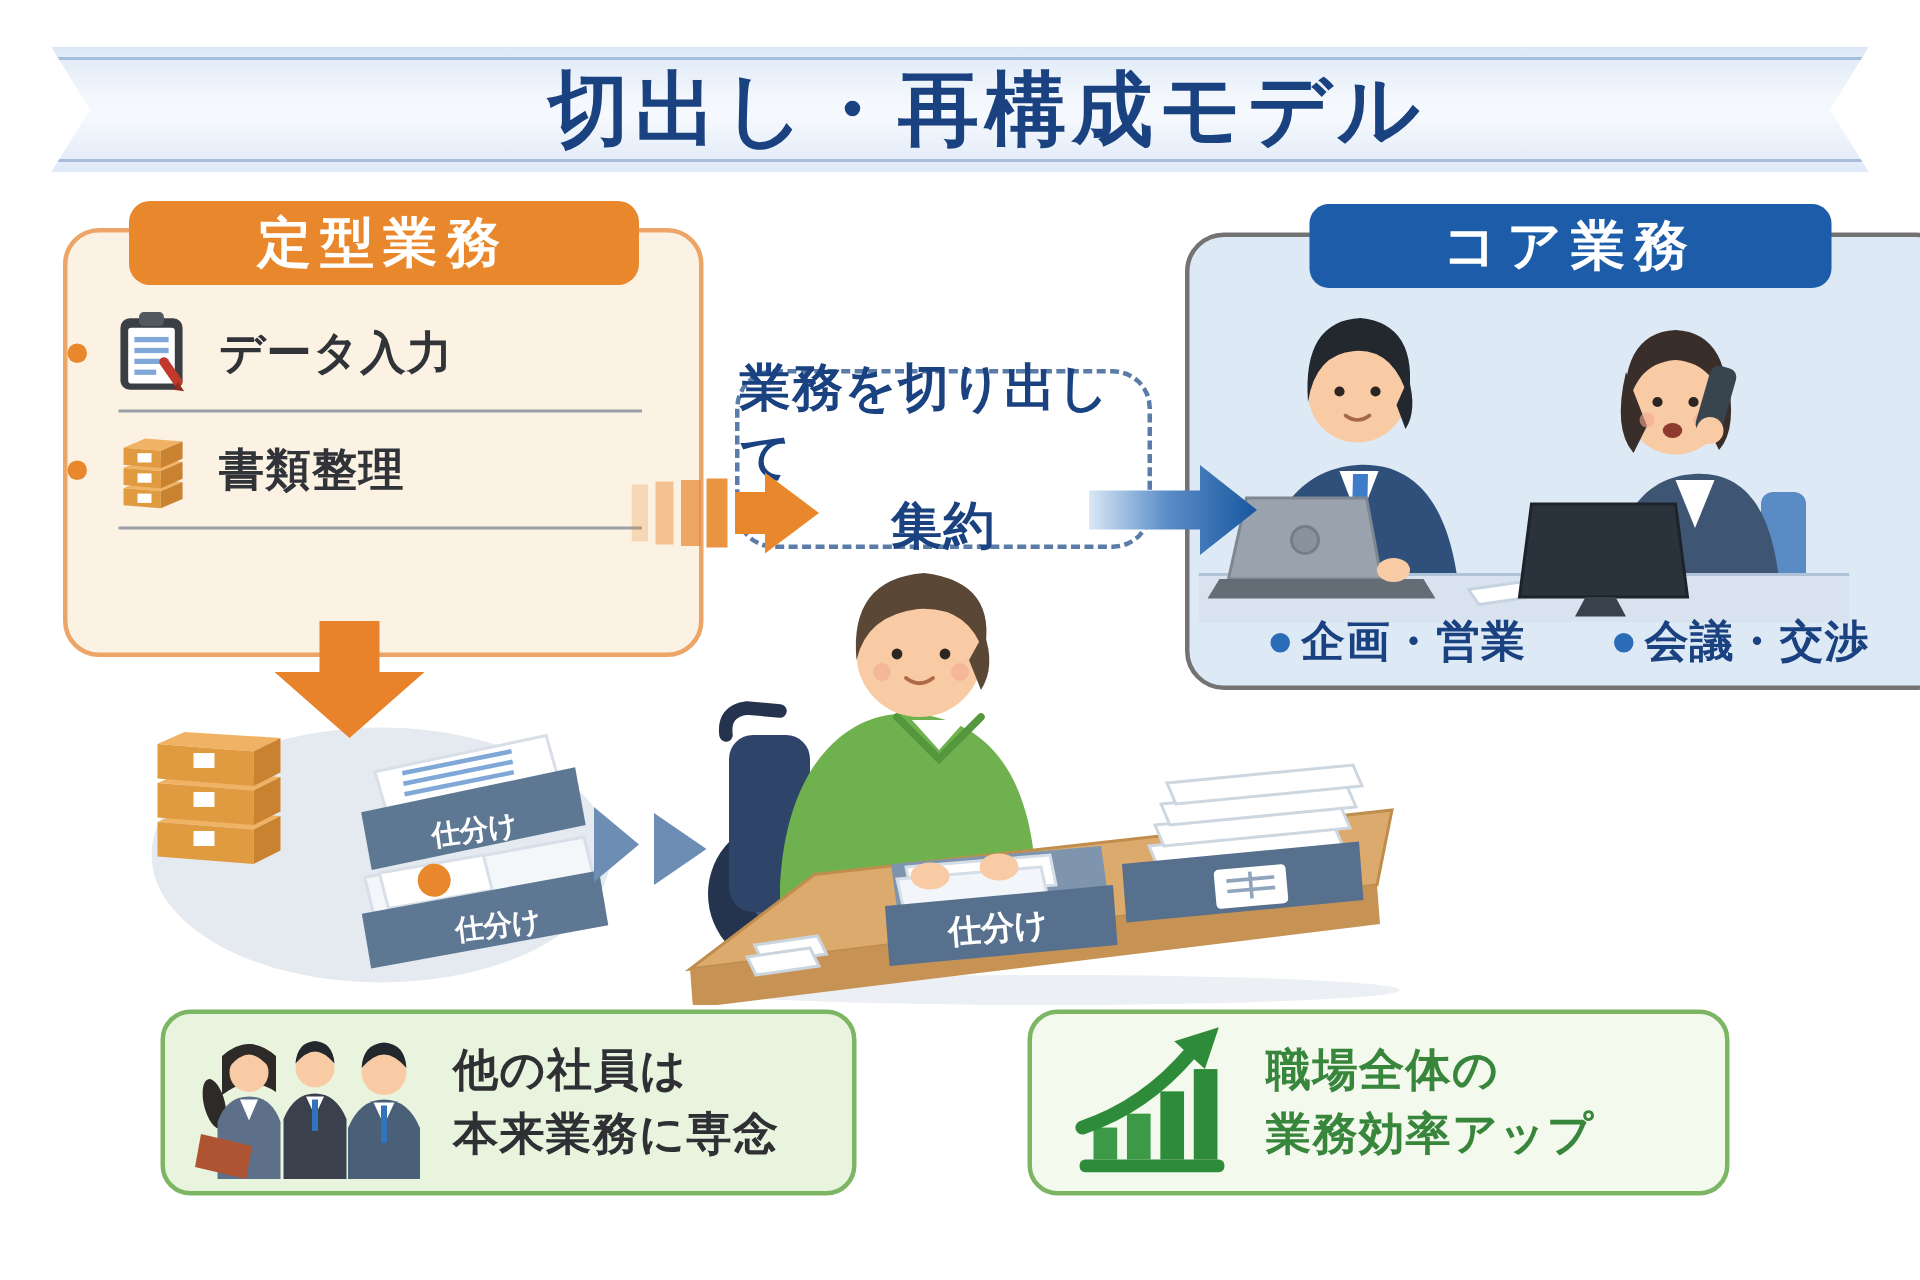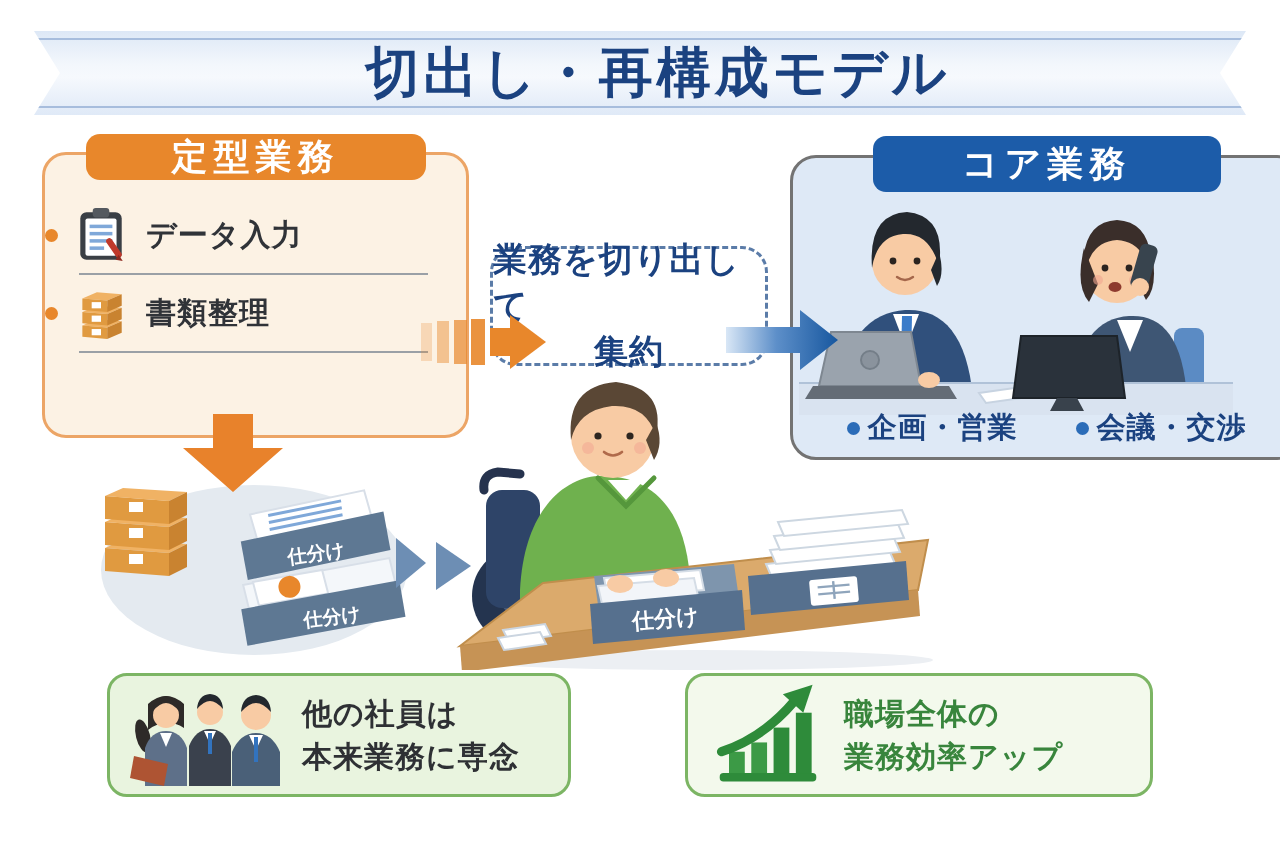--- a/index.html
+++ b/index.html
@@ -13,21 +13,21 @@
     clip-path:polygon(0 0,100% 0,calc(100% - 26px) 50%,100% 100%,0 100%,26px 50%);
     display:flex; align-items:center; justify-content:center; }
   .ribbon-lines { position:absolute; left:4px; right:4px; top:7px; bottom:7px;
     border-top:2px solid #a7bddd; border-bottom:2px solid #a7bddd; pointer-events:none; }
   .page-title { color:#1b4280; font-size:54px; font-weight:bold; letter-spacing:4px;margin-left:36px; }
 
   
   .routine-box { position:absolute; left:42px; top:152px; width:427px; height:286px;
     background:#fcf2e4; border:3px solid #eca566; border-radius:24px; }
   .routine-header { position:absolute; left:50%; transform:translateX(-50%); top:-21px;
-    width:340px; height:46px; background:#e8872b; border-radius:14px;
+    width:340px; height:56px; background:#e8872b; border-radius:14px;
     display:flex; align-items:center; justify-content:center;
     color:#ffffff; font-size:36px; font-weight:bold; letter-spacing:6px; }
   .routine-list { position:absolute; left:0; right:0; top:42px; }
   .routine-item { display:flex; align-items:center; height:76px; }
   .routine-divider { height:2px; background:#9aa0a6; margin:0 38px 0 34px; border:none; }
   .bullet-dot { width:13px; height:13px; border-radius:50%; background:#e8872b; flex:0 0 auto; }
   .routine-icon { width:58px; height:58px; margin-left:14px; flex:0 0 auto; }
   .routine-label { margin-left:16px; color:#303338; font-size:30px; font-weight:bold; letter-spacing:1px; }
 
   

